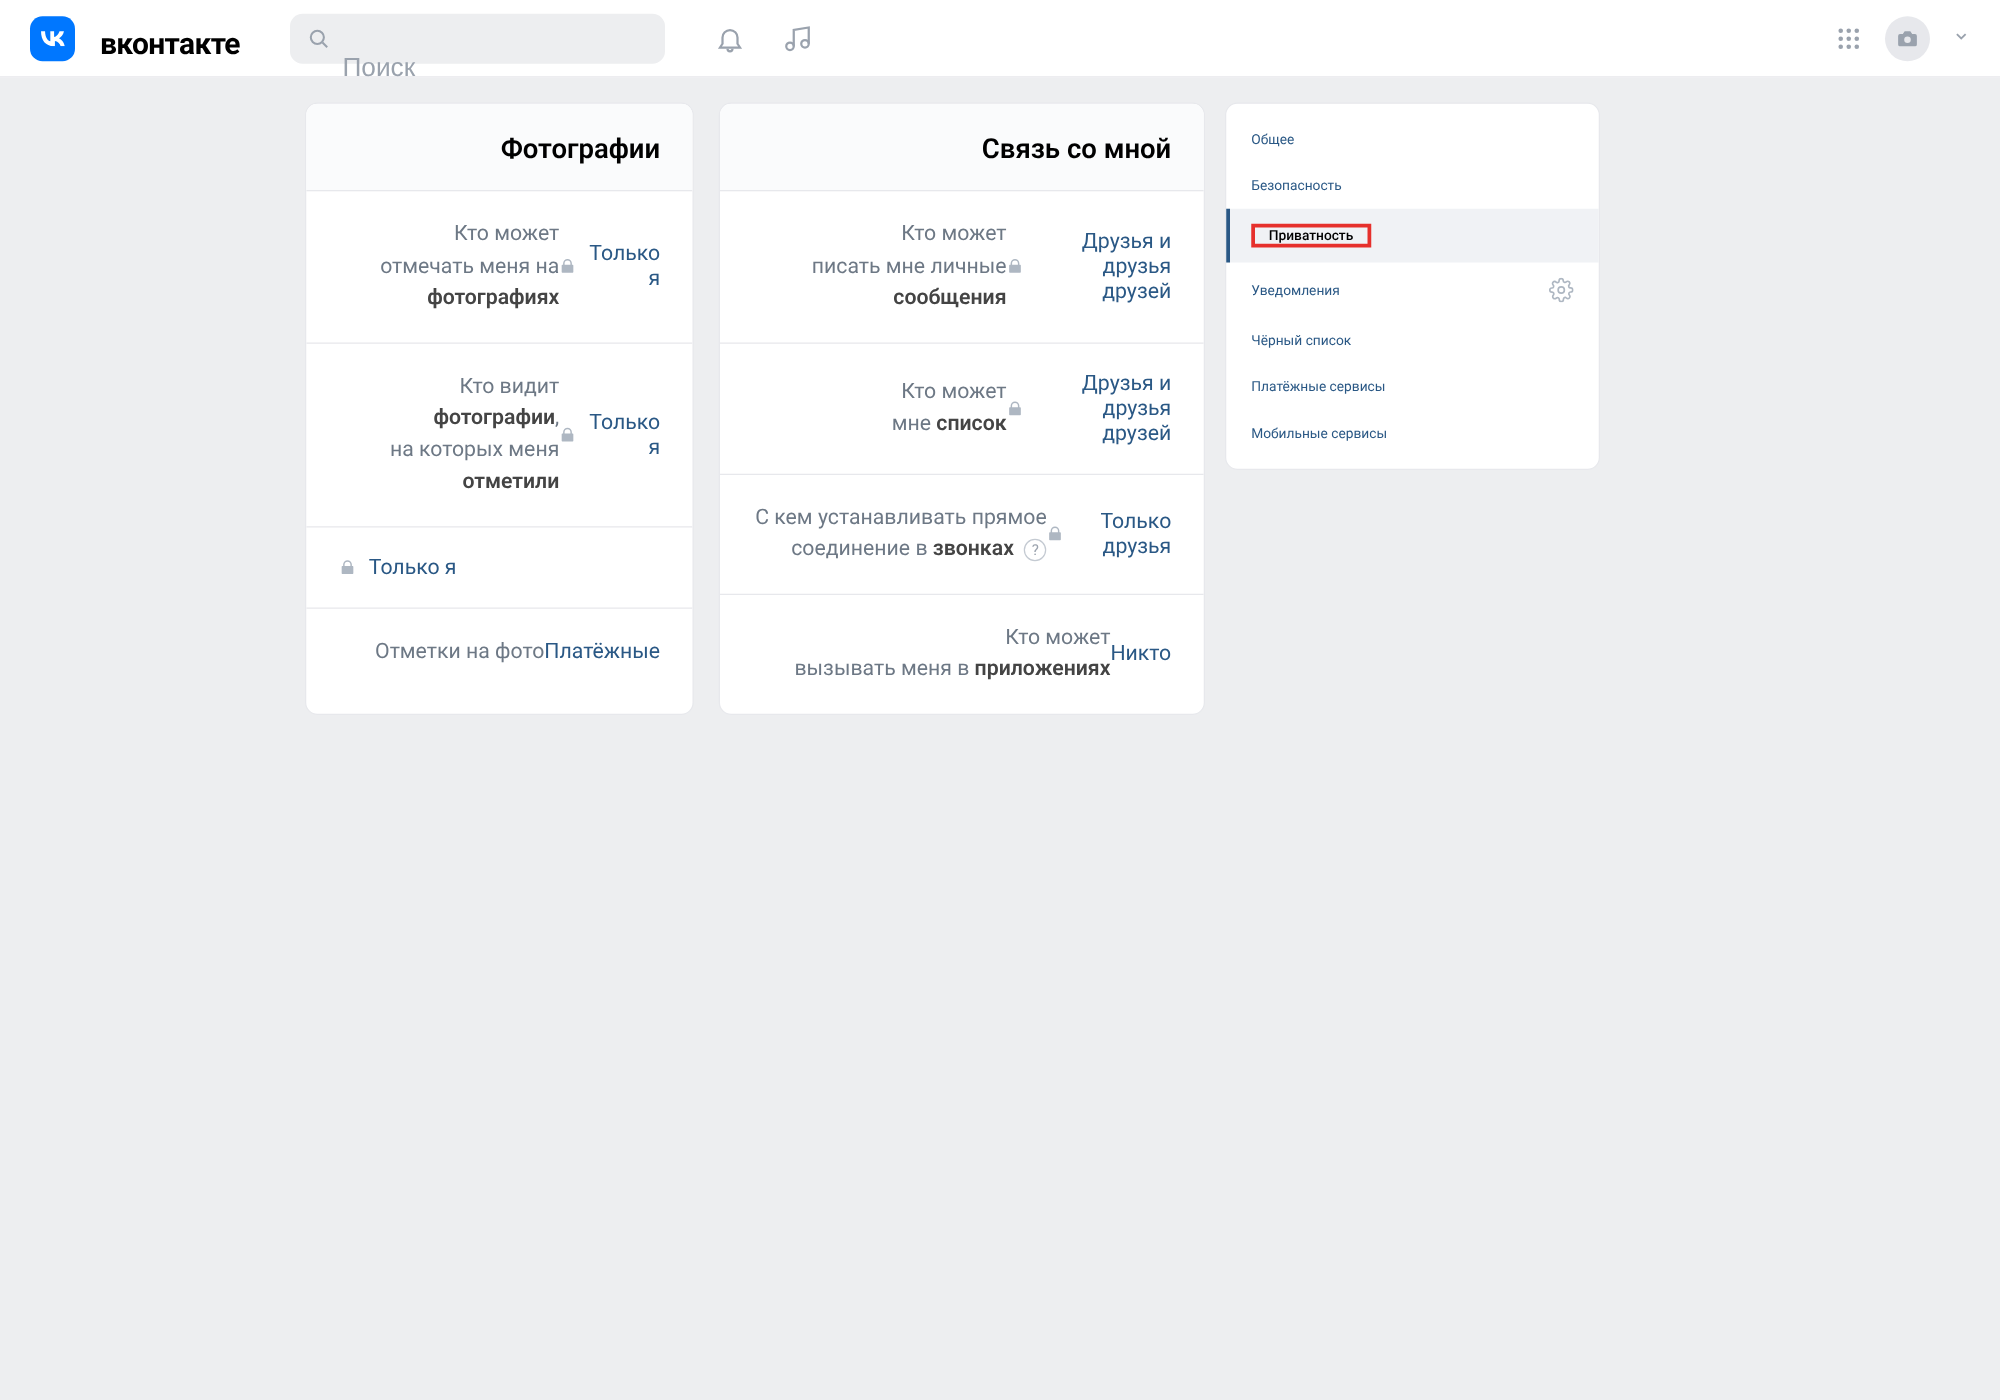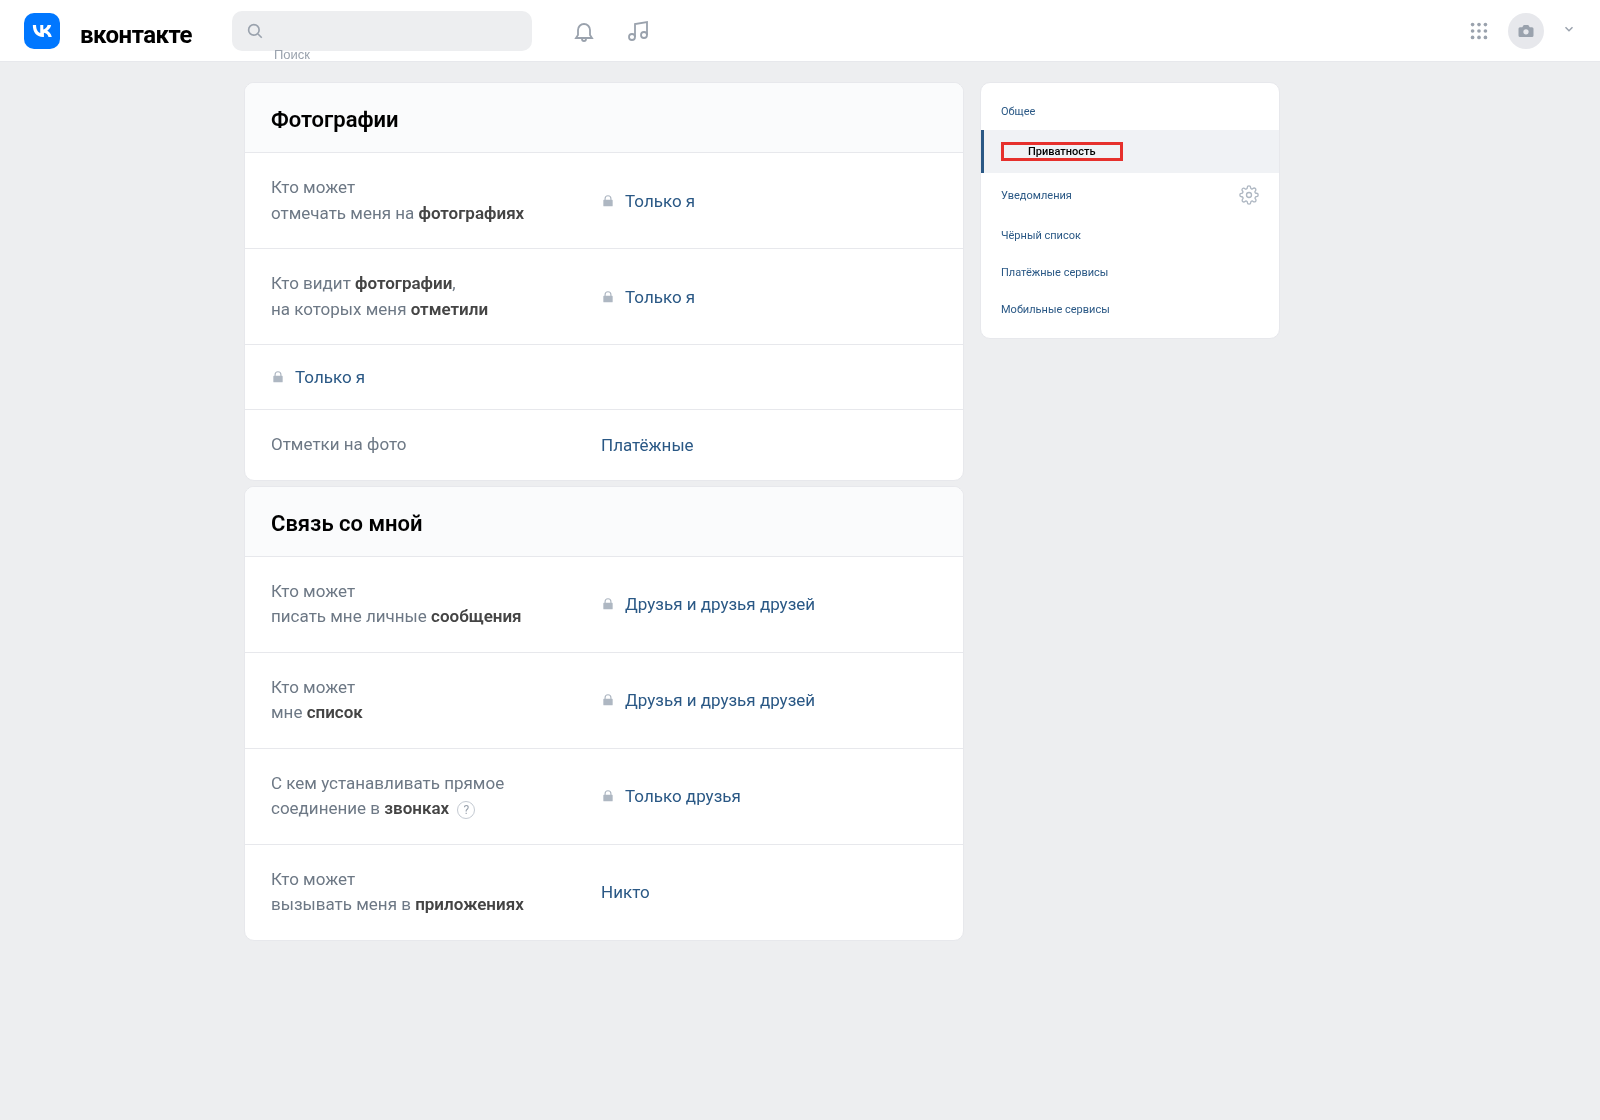--- a/index.html
+++ b/index.html
@@ -29,21 +29,21 @@
 .search-wrap {
   margin-left: 40px;
   width: 300px; height: 40px;
   background: #edeef0;
   border-radius: 10px;
   display: flex; align-items: center;
   padding: 0 14px; gap: 10px;
 }
 .search-wrap input {
   border: none; background: transparent; outline: none;
-  font-size: 13px; color: #818c99; width: 100%; margin-top: 48px;
+  font-size: 21px; color: #818c99; width: 100%; margin-top: 48px;
 }
 .search-wrap input::placeholder { color: #9aa2ad; }
 .top-icons { display: flex; align-items: center; gap: 30px; margin-left: 40px; }
 .icon-btn { color: #9aa2ad; cursor: pointer; display: flex; }
 .spacer { flex: 1; }
 .right-icons { display: flex; align-items: center; gap: 18px; }
 .dots-icon { color: #9aa2ad; }
 .avatar {
   width: 36px; height: 36px; border-radius: 50%;
   background: #e7e8ec;
@@ -52,21 +52,21 @@
 }
 .chevron { color: #9aa2ad; }
 
 .page {
   display: flex;
   gap: 16px;
   padding: 20px 24px;
   max-width: 1310px;
   margin-left: 220px;
 }
-.main-col { flex: 1; max-width: 720px; display: flex; flex-direction: column; gap: 5px; }
+.main-col { flex: 1; max-width: 720px; display: flex; flex-direction: row; gap: 20px; text-align: right; }
 .card {
   background: #fff;
   border-radius: 10px;
   border: 1px solid #e7e8ec;
   overflow: hidden;
 }
 .card-header {
   padding: 24px 26px 20px;
   font-size: 22px;
   font-weight: 600;
@@ -121,21 +121,21 @@
   color: #000;
   font-weight: 500;
   border-left: 3px solid #2a5885;
   padding-left: 17px;
 }
 .side-item .gear { color: #aeb7c2; display: none; }
 .side-item.has-gear .gear { display: flex; }
 .highlight-box {
   border: 3px solid #e6302c;
   display: inline-block;
-  padding: 0 24px;
+  padding: 0 11px;
 }
 </style>
 </head>
 <body>
 
 <div class="topbar">
   <div class="logo-wrap">
     <div class="logo-badge">
       <svg width="22" height="13" viewBox="0 0 24 14" fill="currentColor">
           <path d="M13 14c-7 0-11-5-11-13h3.5c.1 5.8 2.6 8.3 4.6 8.8V1h3.3v5c2-.2 4-2.5 4.7-5H22c-.5 3-2.7 5.3-4.3 6.2 1.6.8 4.1 2.8 5 6.8h-3.6c-.7-2.4-2.6-4.2-5-4.5V14H13z"></path>
@@ -279,20 +279,23 @@
           <div class="row-value">
             <span>Никто</span>
           </div>
         </div>
       </div>
     </div>
   <div class="sidebar" id="sidebar">
       <div class="side-item">
         <span>Общее</span>
       </div>
+      <div class="side-item">
+        <span>Безопасность</span>
+      </div>
       <div class="side-item active">
         <span class="highlight-box"><span>Приватность</span></span>
       </div>
       <div class="side-item has-gear">
         <span>Уведомления</span>
         <span class="gear">
           <svg width="20" height="20" viewBox="0 0 24 24" fill="none" stroke="currentColor" stroke-width="1.6">
             <circle cx="12" cy="12" r="3"></circle>
             <path d="M19.4 15a1.65 1.65 0 00.33 1.82l.06.06a2 2 0 11-2.83 2.83l-.06-.06a1.65 1.65 0 00-1.82-.33 1.65 1.65 0 00-1 1.51V21a2 2 0 11-4 0v-.09a1.65 1.65 0 00-1-1.51 1.65 1.65 0 00-1.82.33l-.06.06a2 2 0 11-2.83-2.83l.06-.06a1.65 1.65 0 00.33-1.82 1.65 1.65 0 00-1.51-1H3a2 2 0 110-4h.09a1.65 1.65 0 001.51-1 1.65 1.65 0 00-.33-1.82l-.06-.06a2 2 0 112.83-2.83l.06.06a1.65 1.65 0 001.82.33h0a1.65 1.65 0 001-1.51V3a2 2 0 114 0v.09a1.65 1.65 0 001 1.51 1.65 1.65 0 001.82-.33l.06-.06a2 2 0 112.83 2.83l-.06.06a1.65 1.65 0 00-.33 1.82v0a1.65 1.65 0 001.51 1H21a2 2 0 110 4h-.09a1.65 1.65 0 00-1.51 1z"></path>
           </svg>

